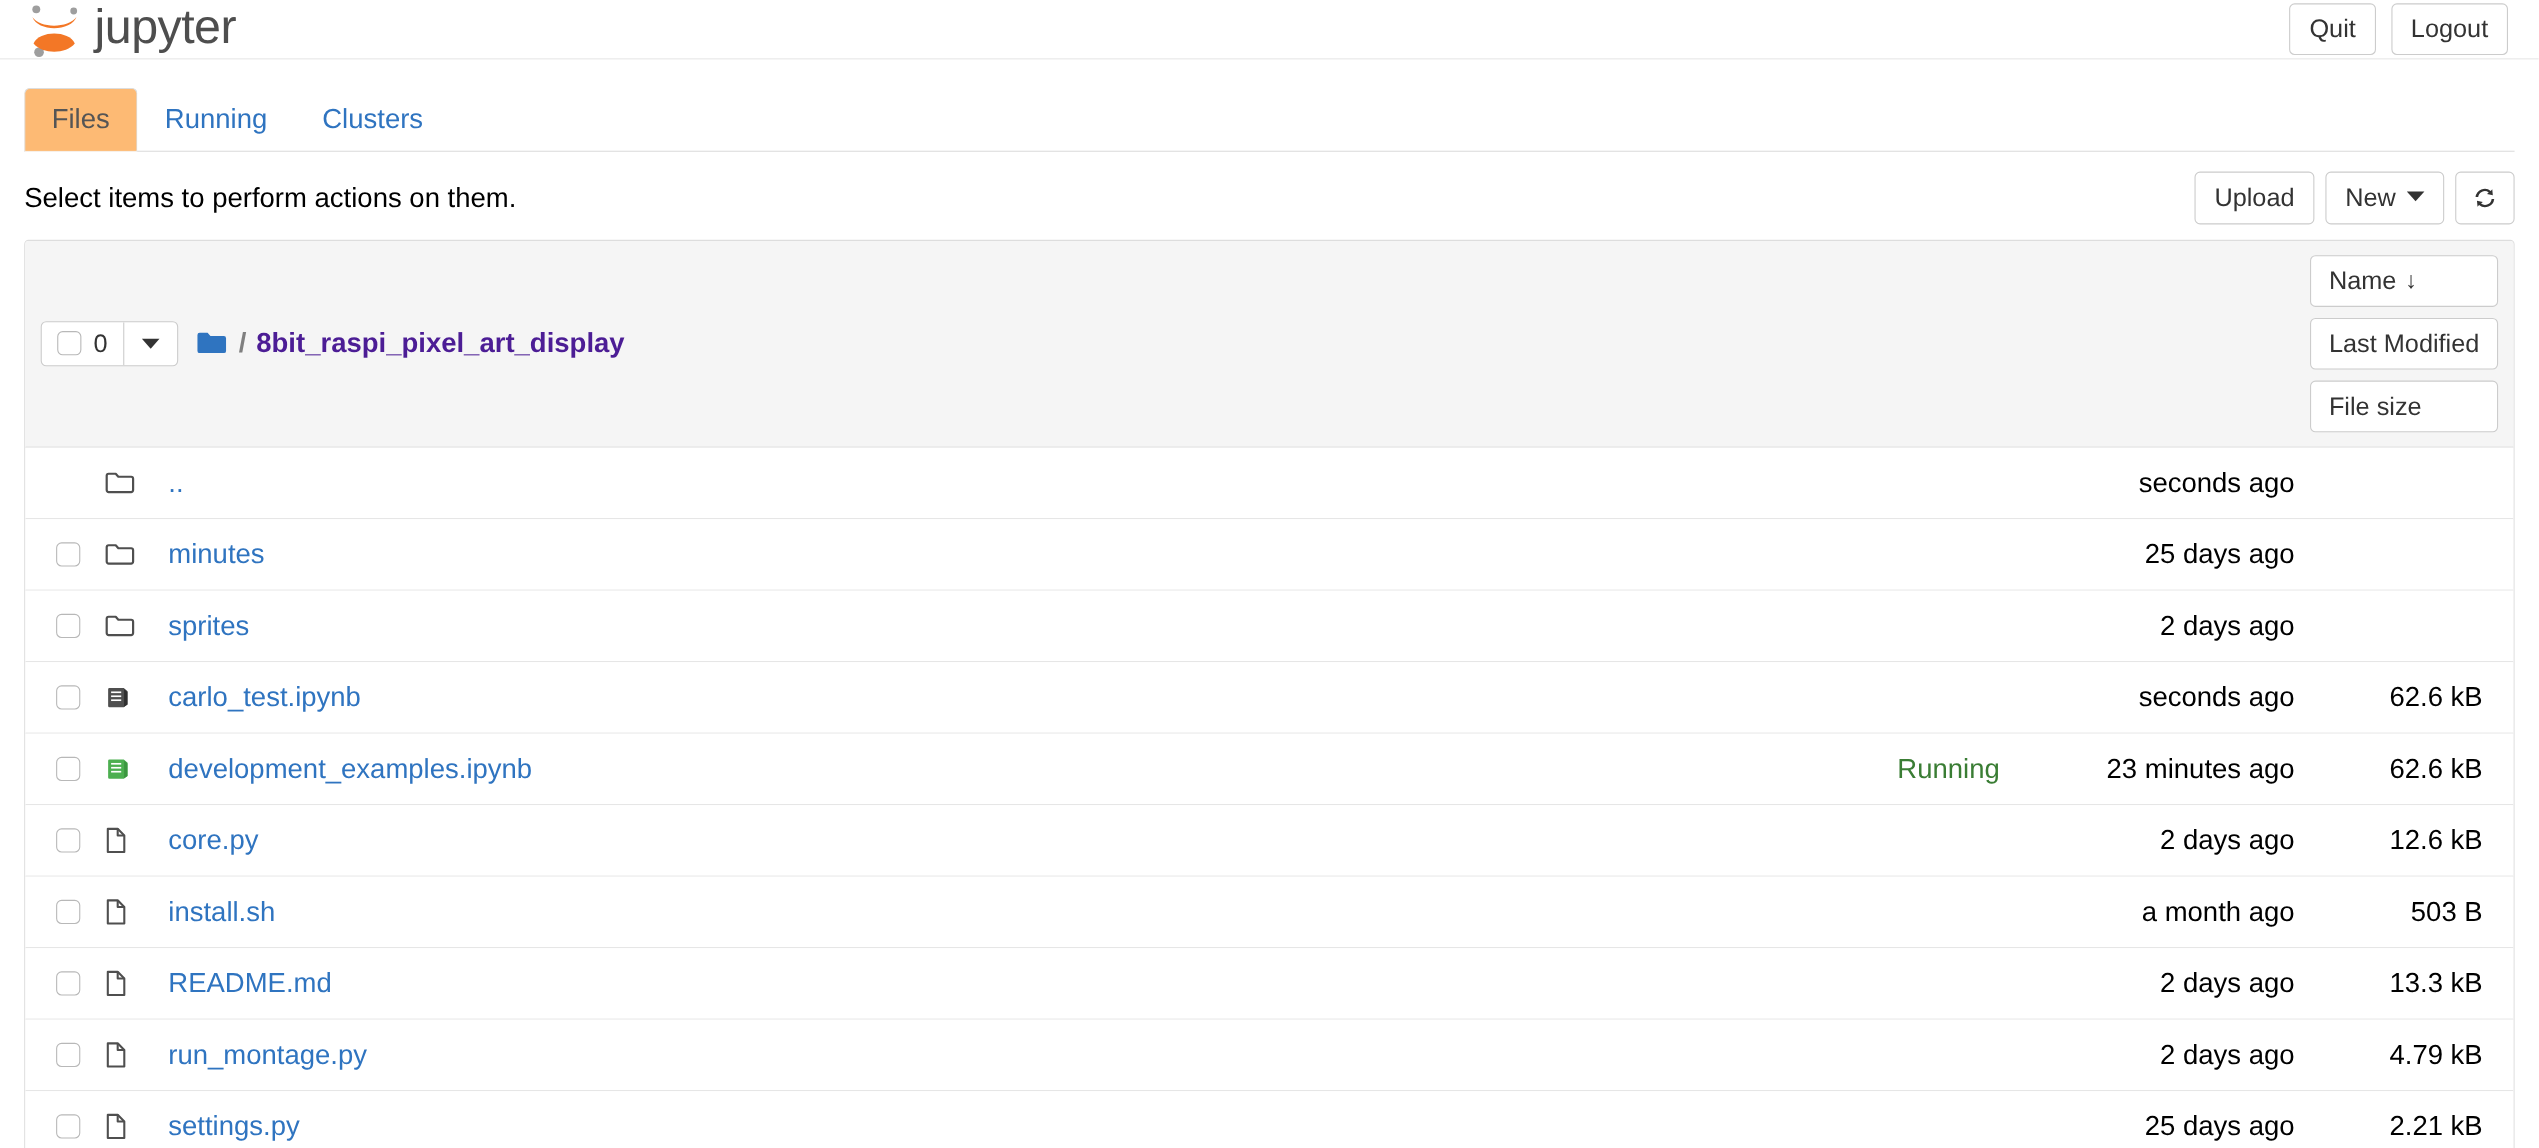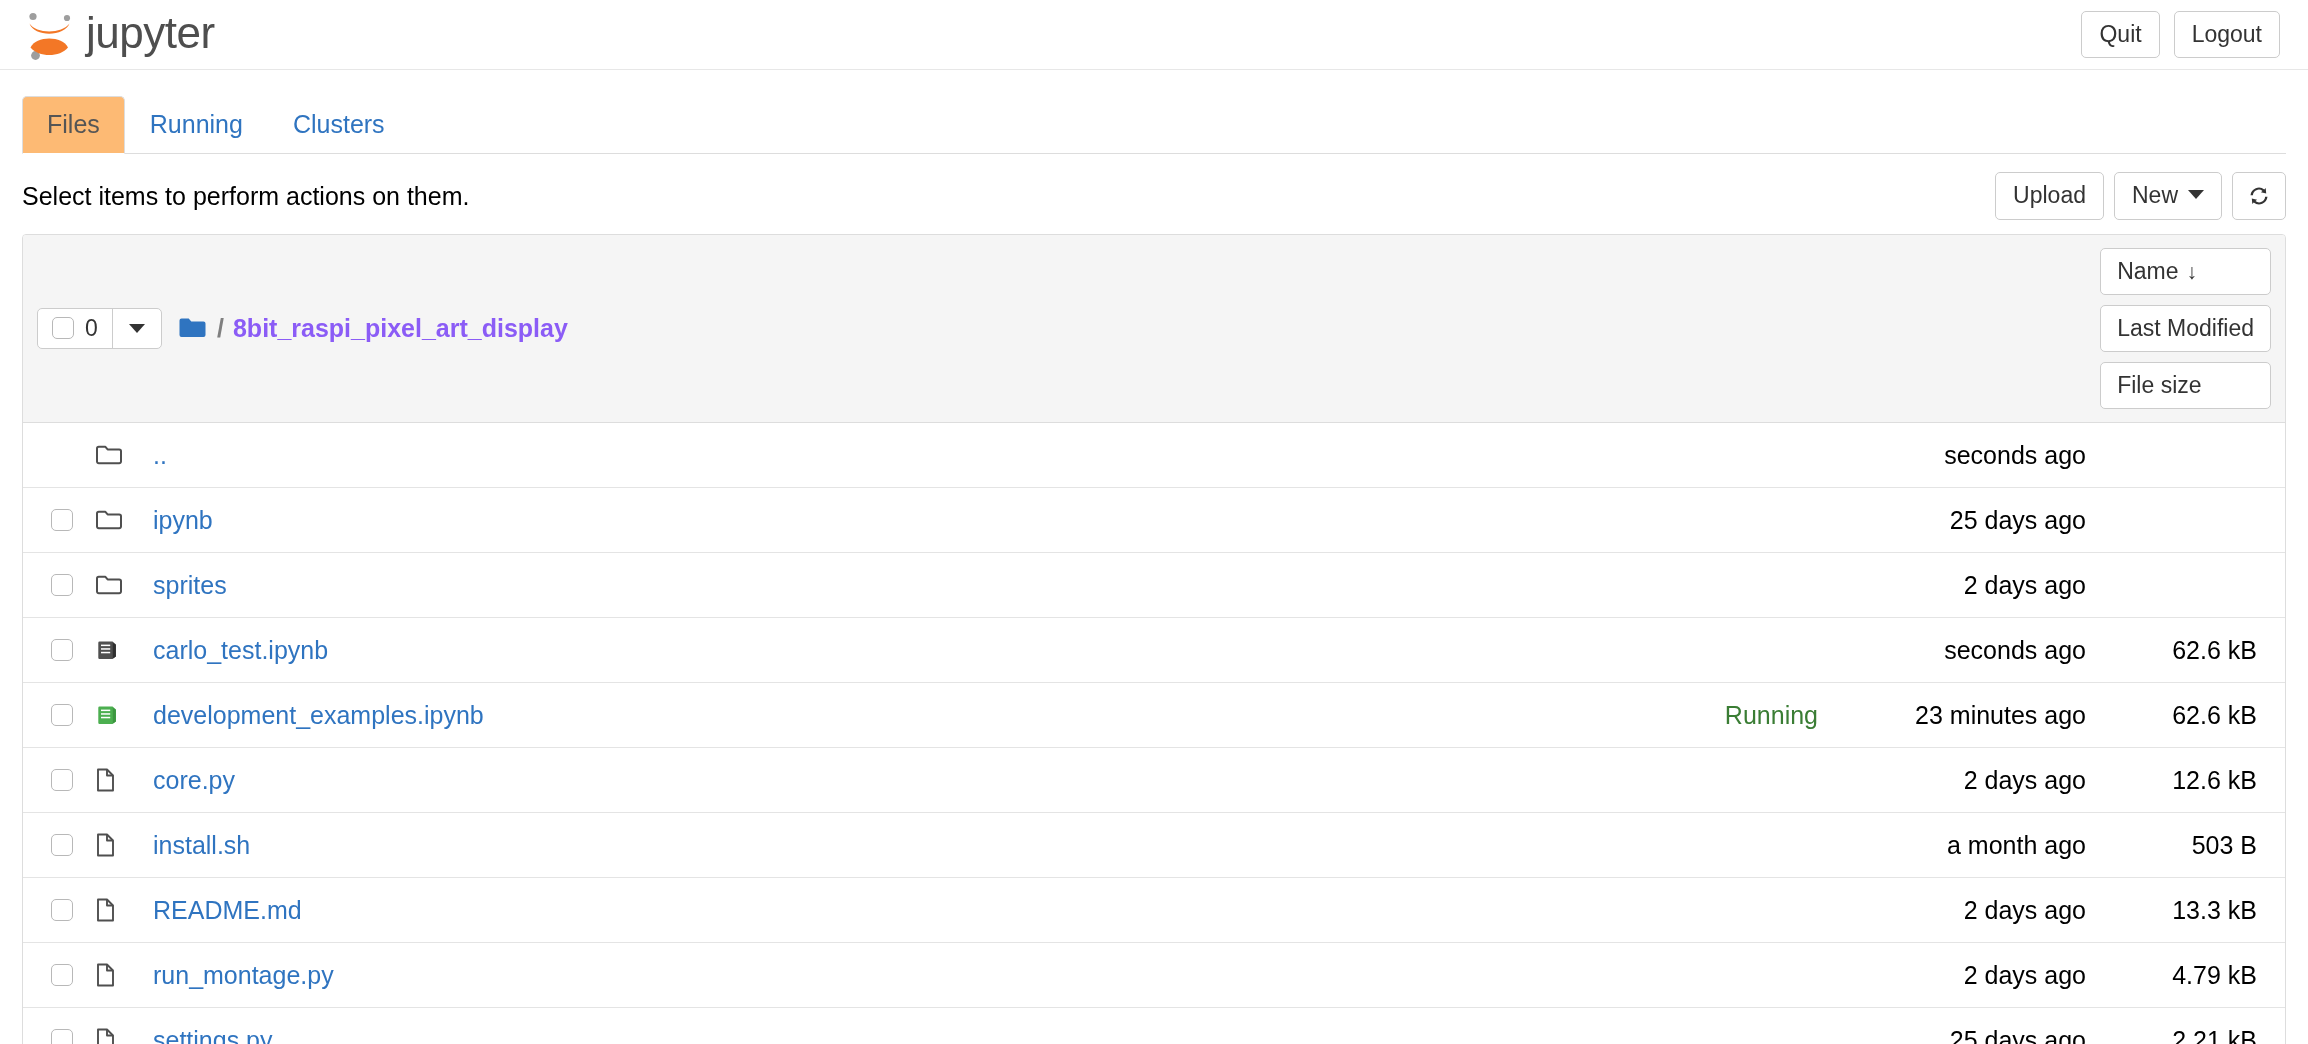--- a/index.html
+++ b/index.html
@@ -12,21 +12,21 @@
   }
   body {
     width: 2308px;
     height: 1044px;
     overflow: hidden;
     font-size: 23px;
   }
 
   
   .header {
-    height: 70px;
+    height: 54px;
     border-bottom: 1px solid #e7e7e7;
     display: flex;
     align-items: center;
     justify-content: space-between;
     padding: 0 22px 0 22px;
     position: relative;
   }
   .brand {
     display: flex;
     align-items: center;
@@ -196,21 +196,21 @@
     border-top: 9px solid #333333;
   }
   .crumbs {
     display: flex;
     align-items: center;
     gap: 9px;
     font-size: 25px;
   }
   .crumb-sep { color: #7f7f7f; font-weight: bold; }
   .crumb-link {
-    color: #8b5cf6;
+    color: #4c1d95;
     font-weight: bold;
     text-decoration: none;
     cursor: pointer;
   }
   .sort-buttons {
     display: flex;
     gap: 10px;
     flex-direction: column;
   }
   .sort-btn {
@@ -400,21 +400,21 @@
     <div class="row">
       <div class="row-cbx-cell">
         <span class="cbx"></span>
       </div>
       <div class="row-icon-cell">
         <svg class="icon-svg" width="28" height="24" viewBox="0 0 28 24" fill="none" stroke="#4f4f4f" stroke-width="2">
           <path d="M2 5.5 a1.8 1.8 0 0 1 1.8-1.8 h6.4 l2.4 2.7 h11.6 a1.8 1.8 0 0 1 1.8 1.8 v10.3 a1.8 1.8 0 0 1 -1.8 1.8 h-20.4 a1.8 1.8 0 0 1 -1.8 -1.8 Z" stroke-linejoin="round"></path>
         </svg>
       </div>
       <div class="row-name-cell">
-        <a class="item-link">ipynb</a>
+        <a class="item-link">minutes</a>
       </div>
       <div class="row-status-cell"></div>
       <div class="row-time-cell">25 days ago</div>
       <div class="row-size-cell"></div>
     </div>
 
     <div class="row">
       <div class="row-cbx-cell">
         <span class="cbx"></span>
       </div>

